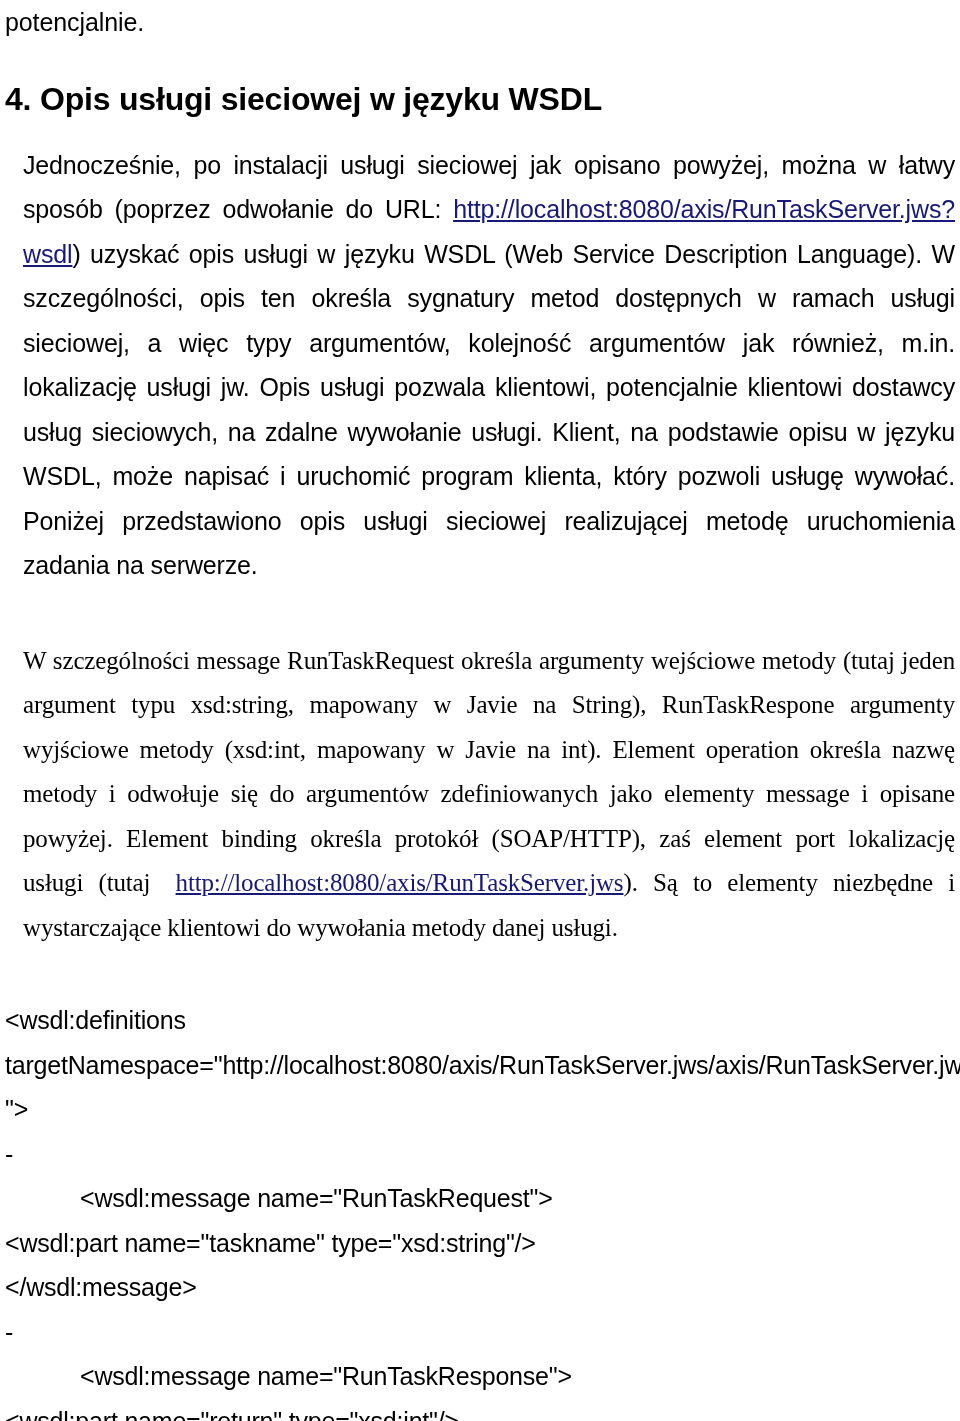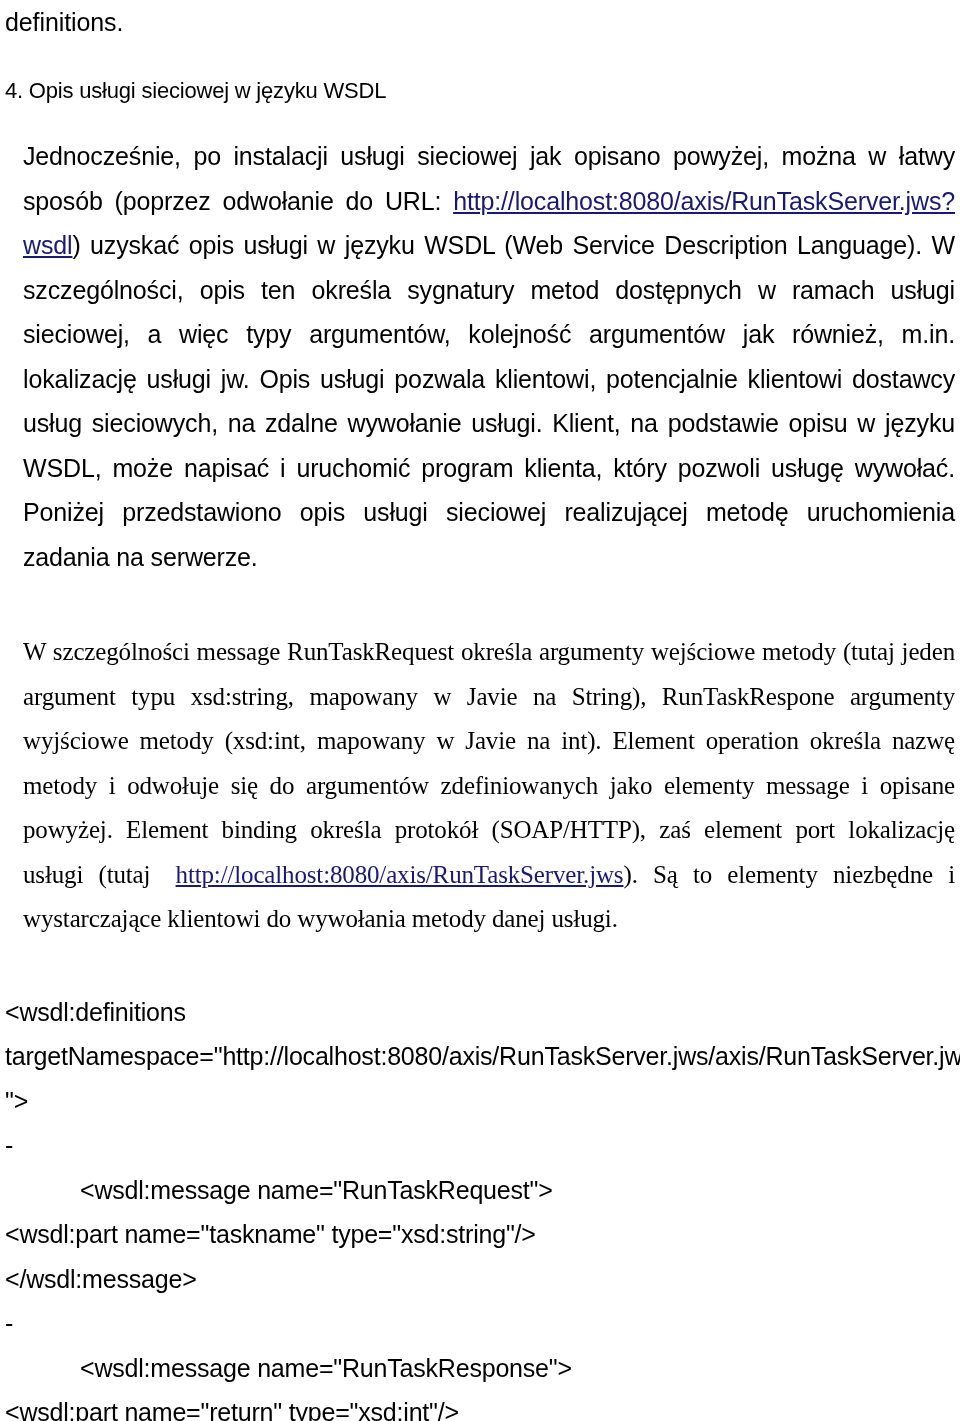--- a/index.html
+++ b/index.html
@@ -28,24 +28,24 @@
   
   .cont-line {
     font-size: 25px;
     line-height: 40px;
     padding-top: 2px;
     letter-spacing: -0.1px;
   }
 
   
   .section-heading {
-    font-size: 22px;
-    font-weight: normal;
+    font-size: 32px;
+    font-weight: bold;
     line-height: 34px;
-    margin-top: 32px;
+    margin-top: 40px;
     letter-spacing: -0.2px;
   }
 
   
   .body-par {
     font-size: 25px;
     line-height: 44.5px;
     text-align: justify;
     text-justify: inter-word;
     letter-spacing: -0.15px;
@@ -82,21 +82,21 @@
   .wsdl-line.collapse-marker {
     
     letter-spacing: 0;
   }
 </style>
 </head>
 <body>
 
 <div class="page">
 
-  <div class="cont-line">definitions.</div>
+  <div class="cont-line">potencjalnie.</div>
 
   <h2 class="section-heading">4. Opis usługi sieciowej w języku WSDL</h2>
 
   <p class="body-par par-intro"><span>Jednocześnie, po instalacji usługi sieciowej jak opisano powyżej, można w łatwy sposób (poprzez odwołanie do URL: </span><a class="lnk" href="#">http://localhost:8080/axis/RunTaskServer.jws?wsdl</a><span>) uzyskać opis usługi w języku WSDL (Web Service Description Language). W szczególności, opis ten określa sygnatury metod dostępnych w ramach usługi sieciowej, a więc typy argumentów, kolejność argumentów jak również, m.in. lokalizację usługi jw. Opis usługi pozwala klientowi, potencjalnie klientowi dostawcy usług sieciowych, na zdalne wywołanie usługi. Klient, na podstawie opisu w języku WSDL, może napisać i uruchomić program klienta, który pozwoli usługę wywołać. Poniżej przedstawiono opis usługi sieciowej realizującej metodę uruchomienia zadania na serwerze.</span></p>
 
   <p class="body-par par-second"><span>W szczególności message RunTaskRequest określa argumenty wejściowe metody (tutaj jeden argument typu xsd:string, mapowany w Javie na String), RunTaskRespone argumenty wyjściowe metody (xsd:int, mapowany w Javie na int). Element operation określa nazwę metody i odwołuje się do argumentów zdefiniowanych jako elementy message i opisane powyżej. Element binding określa protokół (SOAP/HTTP), zaś element port lokalizację usługi (tutaj </span><a class="lnk lnk-spaced" href="#">http://localhost:8080/axis/RunTaskServer.jws</a><span>). Są to elementy niezbędne i wystarczające klientowi do wywołania metody danej usługi.</span></p>
 
   <div class="wsdl-block"><span class="wsdl-line">&lt;wsdl:definitions</span><span class="wsdl-line">targetNamespace="http://localhost:8080/axis/RunTaskServer.jws/axis/RunTaskServer.jws</span><span class="wsdl-line">"&gt;</span><span class="wsdl-line collapse-marker">-</span><span class="wsdl-line indent">&lt;wsdl:message name="RunTaskRequest"&gt;</span><span class="wsdl-line">&lt;wsdl:part name="taskname" type="xsd:string"/&gt;</span><span class="wsdl-line">&lt;/wsdl:message&gt;</span><span class="wsdl-line collapse-marker">-</span><span class="wsdl-line indent">&lt;wsdl:message name="RunTaskResponse"&gt;</span><span class="wsdl-line">&lt;wsdl:part name="return" type="xsd:int"/&gt;</span></div>
 
 </div>

